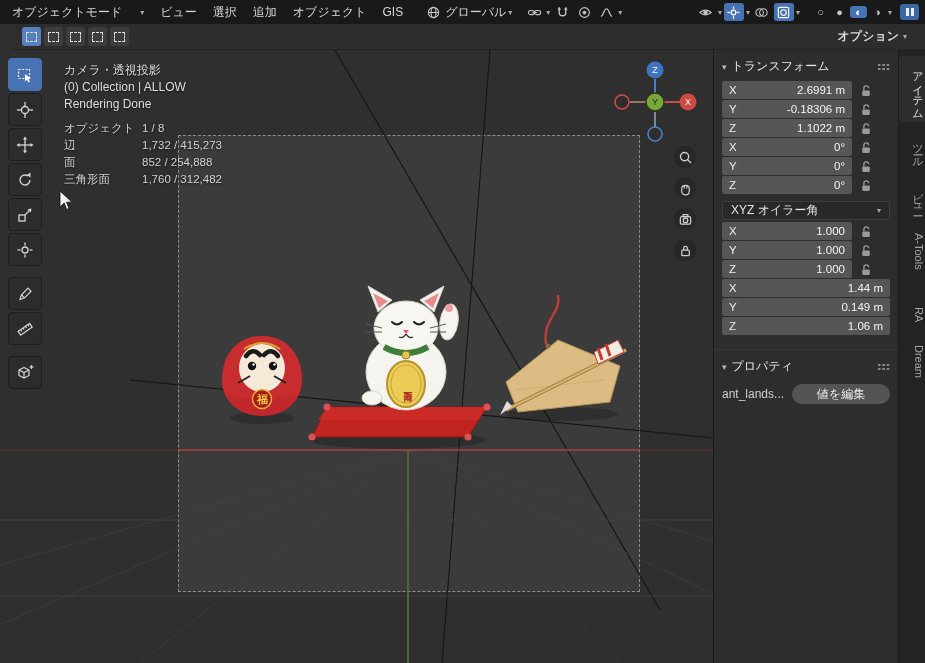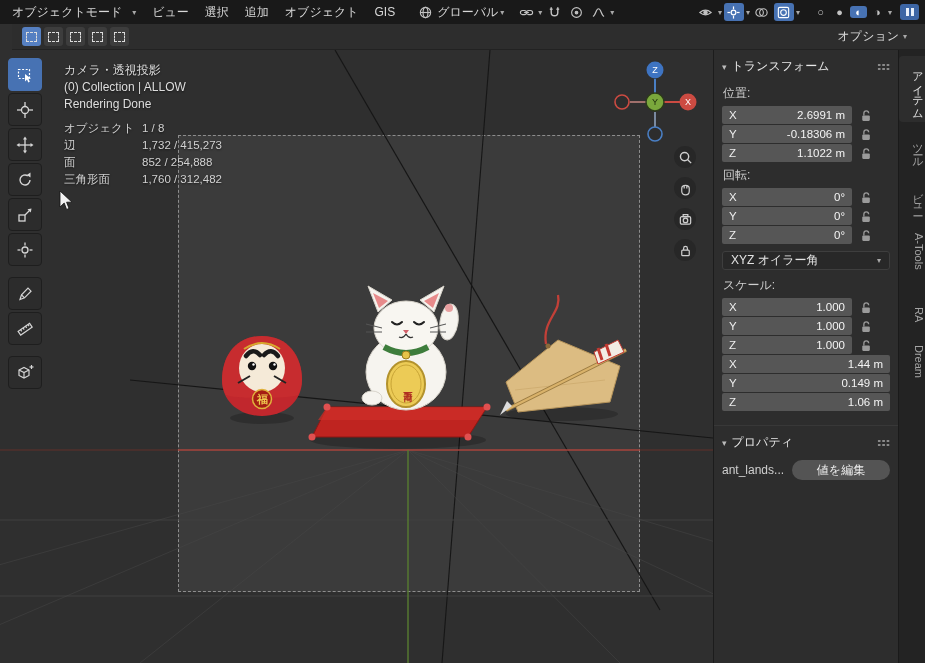--- a/index.html
+++ b/index.html
@@ -2,34 +2,34 @@
 <html><head>
 <meta charset="utf-8">
 <style>
   * { box-sizing: border-box; margin: 0; padding: 0; }
   html,body { background:#141414; }
   body { font-family:"Liberation Sans","DejaVu Sans",sans-serif; }
   #app { position:relative; width:925px; height:663px; background:#2f2f2f; overflow:hidden; font-size:12px; color:#d8d8d8; }
 
   
   .topbar { position:absolute; top:0; left:0; right:0; height:24px; background:#191919; display:flex; align-items:center; padding:0 6px 0 4px; }
-  .menu { display:flex; align-items:center; gap:10px; padding:2px 8px; border-radius:3px; white-space:nowrap; }
+  .menu { display:flex; align-items:center; gap:18px; padding:2px 8px; border-radius:3px; white-space:nowrap; }
   .tb-chev { font-size:8px; color:#a8a8a8; }
   .tb-group { display:flex; align-items:center; gap:2px; margin-left:12px; white-space:nowrap; }
   .ico { display:inline-flex; align-items:center; justify-content:center; width:20px; height:18px; color:#c3c3c3; border-radius:3px; }
   .ico.on { background:#4772b3; color:#fff; }
   .ico svg { display:block; }
   .tb-right { margin-left:auto; display:flex; align-items:center; gap:2px; }
   .sphere { font-size:11px; color:#c3c3c3; width:17px; text-align:center; }
   .sphere.on { background:#4772b3; color:#fff; border-radius:3px; }
   .pause { width:19px; height:16px; border-radius:3px; background:#3d66a5; display:flex; align-items:center; justify-content:center; gap:2px; margin-left:6px; }
   .pause i { display:block; width:3px; height:8px; background:#e9f1fb; }
 
   
-  .toolsettings { position:absolute; top:24px; left:12px; right:0; height:26px; background:#2d2d2d; border-bottom:1px solid #222; display:flex; align-items:center; padding:0 10px; }
+  .toolsettings { position:absolute; top:24px; left:12px; right:0; height:26px; background:#2d2d2d; border-bottom:1px solid #222; display:flex; align-items:center; padding:0 10px;font-weight:bold; }
   .mode-icons { display:flex; gap:3px; }
   .mode-icon { width:19px; height:19px; border-radius:3px; background:#3d3d3d; display:flex; align-items:center; justify-content:center; }
   .mode-icon.active { background:#5680c2; }
   .mode-icon i { display:block; width:11px; height:10px; border:1px dashed #ddd; }
   .options { margin-left:auto; display:flex; align-items:center; gap:4px; padding-right:8px; }
 
   
   .main { position:absolute; top:50px; left:0; right:0; bottom:0; }
   .viewport { position:absolute; left:0; top:0; width:713px; height:613px; background:#2f2f2f; overflow:hidden; }
   .camera-frame { position:absolute; left:178px; top:85px; width:462px; height:457px; background:#3b3b3b; border:1px dashed #8d8d8d; }
@@ -447,21 +447,20 @@
       </svg>
     </div>
 
     <div class="sidebar">
       <div class="panel-header">
         <span class="ph-chev">▾</span>
         <span>トランスフォーム</span>
         <span class="grip"></span>
       </div>
 
-      <div class="sec-label">位置:</div>
       <div class="num-row">
         <div class="field">
             <span class="axis">X</span>
             <span class="val">2.6991 m</span>
           </div>
         <svg class="lock" width="13" height="13" viewBox="0 0 12 12">
             <rect x="3" y="6" width="7" height="5" rx="1" fill="#9a9a9a"></rect>
             <path d="M4.5 6 V4 a2.2 2.2 0 0 1 4.4 0" fill="none" stroke="#9a9a9a" stroke-width="1.2"></path>
           </svg>
       </div>
@@ -479,21 +478,20 @@
         <div class="field">
             <span class="axis">Z</span>
             <span class="val">1.1022 m</span>
           </div>
         <svg class="lock" width="13" height="13" viewBox="0 0 12 12">
             <rect x="3" y="6" width="7" height="5" rx="1" fill="#9a9a9a"></rect>
             <path d="M4.5 6 V4 a2.2 2.2 0 0 1 4.4 0" fill="none" stroke="#9a9a9a" stroke-width="1.2"></path>
           </svg>
       </div>
 
-      <div class="sec-label">回転:</div>
       <div class="num-row">
         <div class="field">
             <span class="axis">X</span>
             <span class="val">0°</span>
           </div>
         <svg class="lock" width="13" height="13" viewBox="0 0 12 12">
             <rect x="3" y="6" width="7" height="5" rx="1" fill="#9a9a9a"></rect>
             <path d="M4.5 6 V4 a2.2 2.2 0 0 1 4.4 0" fill="none" stroke="#9a9a9a" stroke-width="1.2"></path>
           </svg>
       </div>
@@ -516,21 +514,20 @@
             <rect x="3" y="6" width="7" height="5" rx="1" fill="#9a9a9a"></rect>
             <path d="M4.5 6 V4 a2.2 2.2 0 0 1 4.4 0" fill="none" stroke="#9a9a9a" stroke-width="1.2"></path>
           </svg>
       </div>
 
       <div class="dropdown">
         <span>XYZ オイラー角</span>
         <span class="tb-chev">▾</span>
       </div>
 
-      <div class="sec-label">スケール:</div>
       <div class="num-row">
         <div class="field">
             <span class="axis">X</span>
             <span class="val">1.000</span>
           </div>
         <svg class="lock" width="13" height="13" viewBox="0 0 12 12">
             <rect x="3" y="6" width="7" height="5" rx="1" fill="#9a9a9a"></rect>
             <path d="M4.5 6 V4 a2.2 2.2 0 0 1 4.4 0" fill="none" stroke="#9a9a9a" stroke-width="1.2"></path>
           </svg>
       </div>

